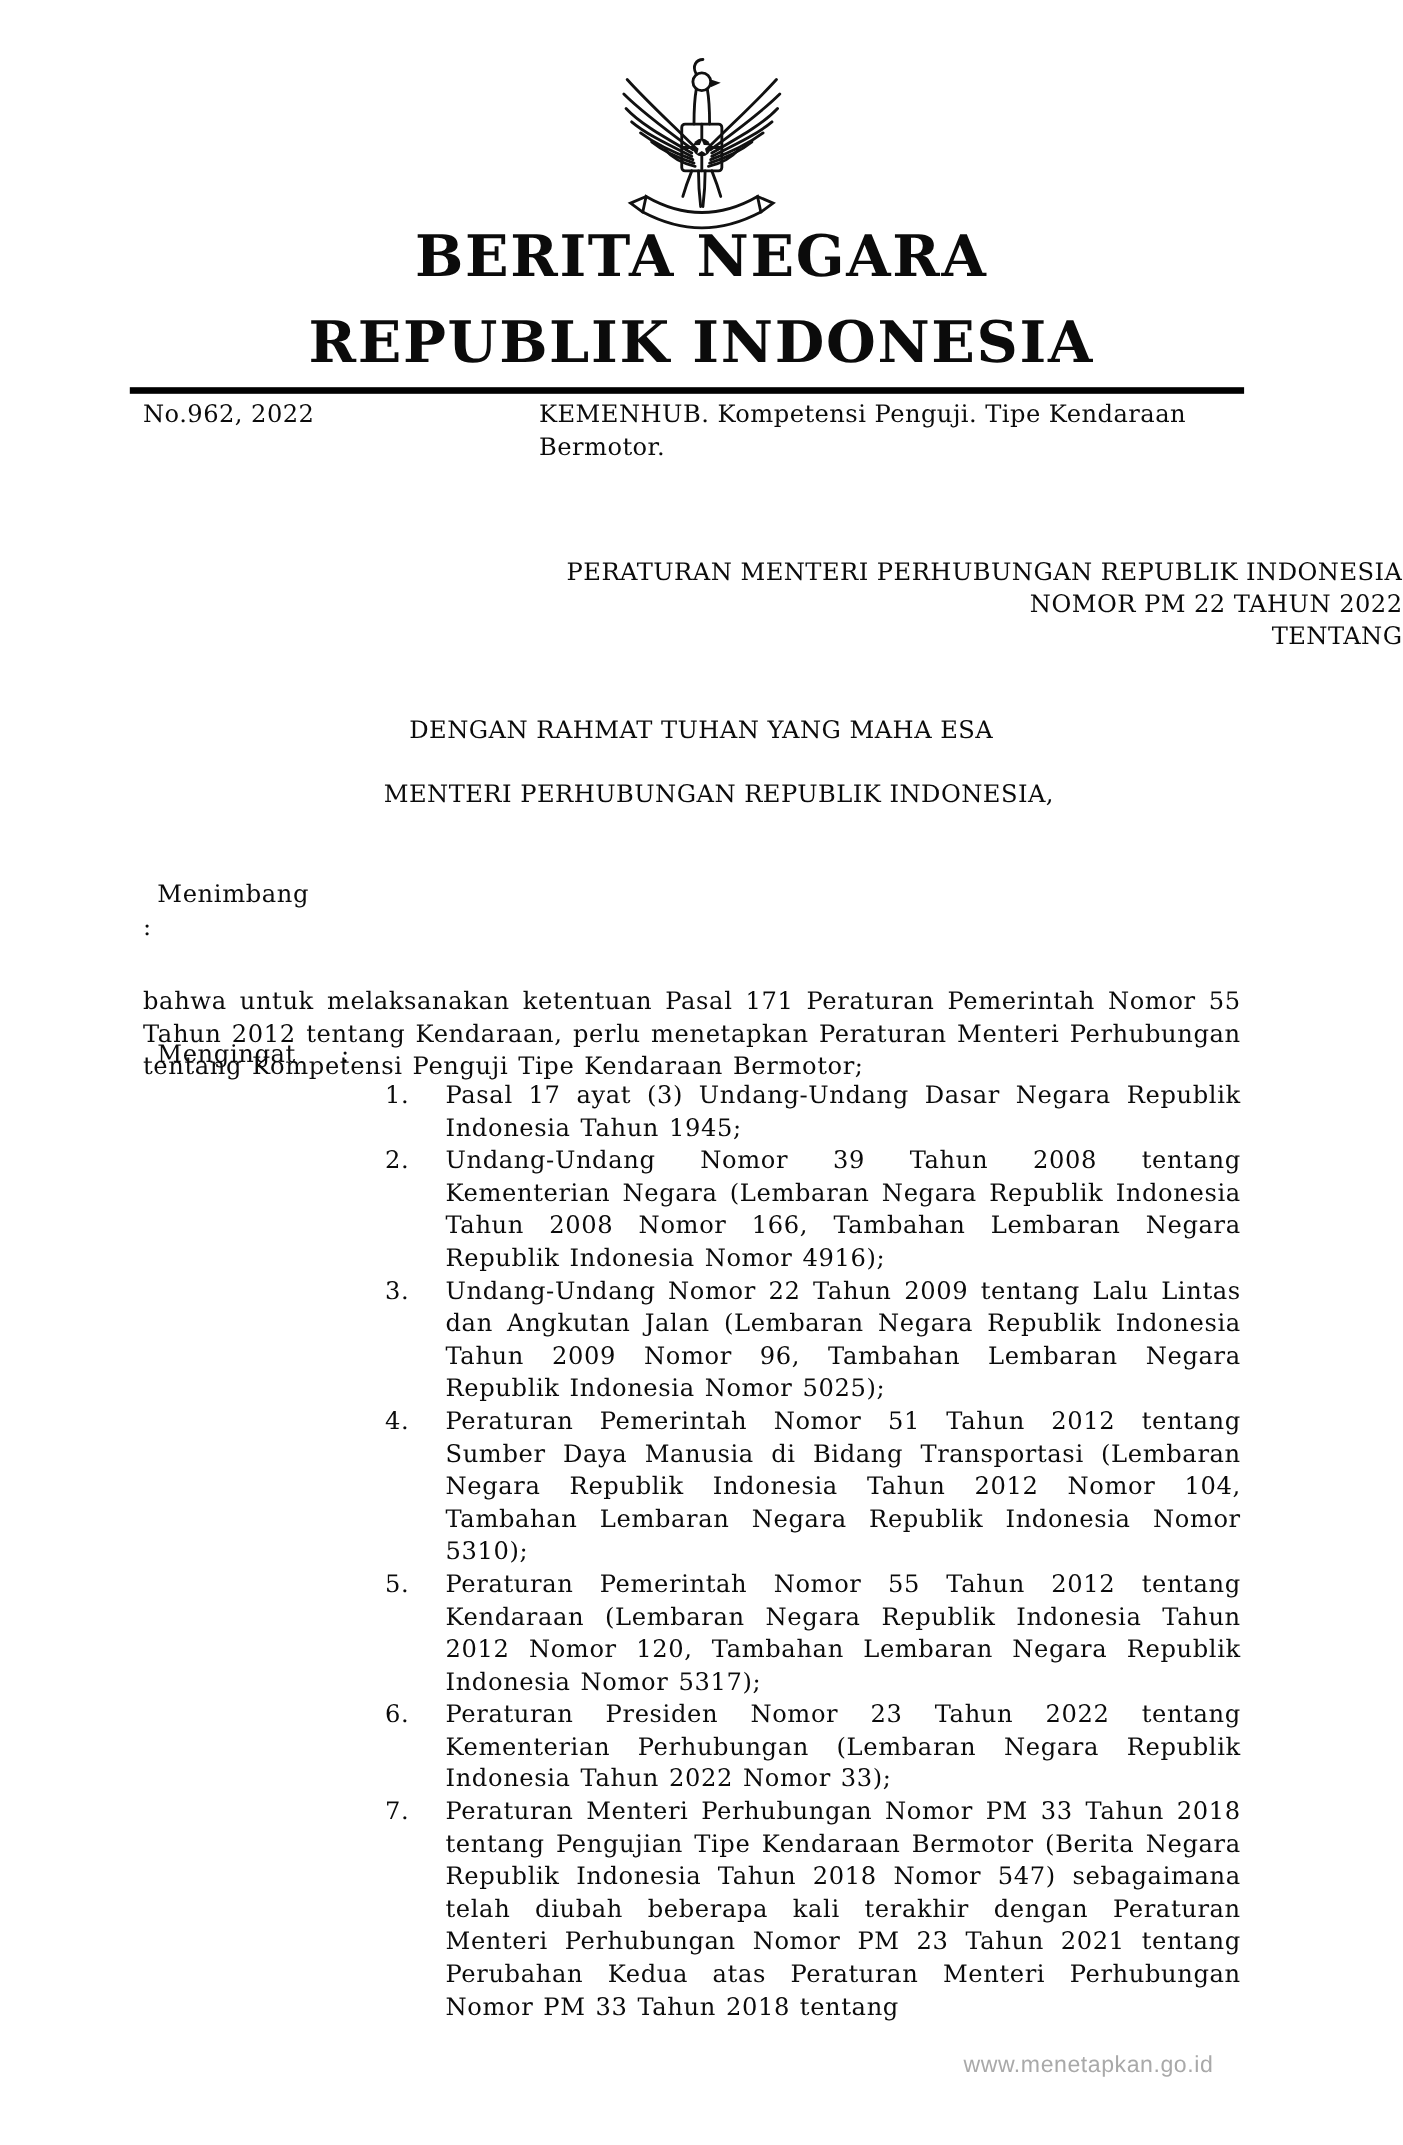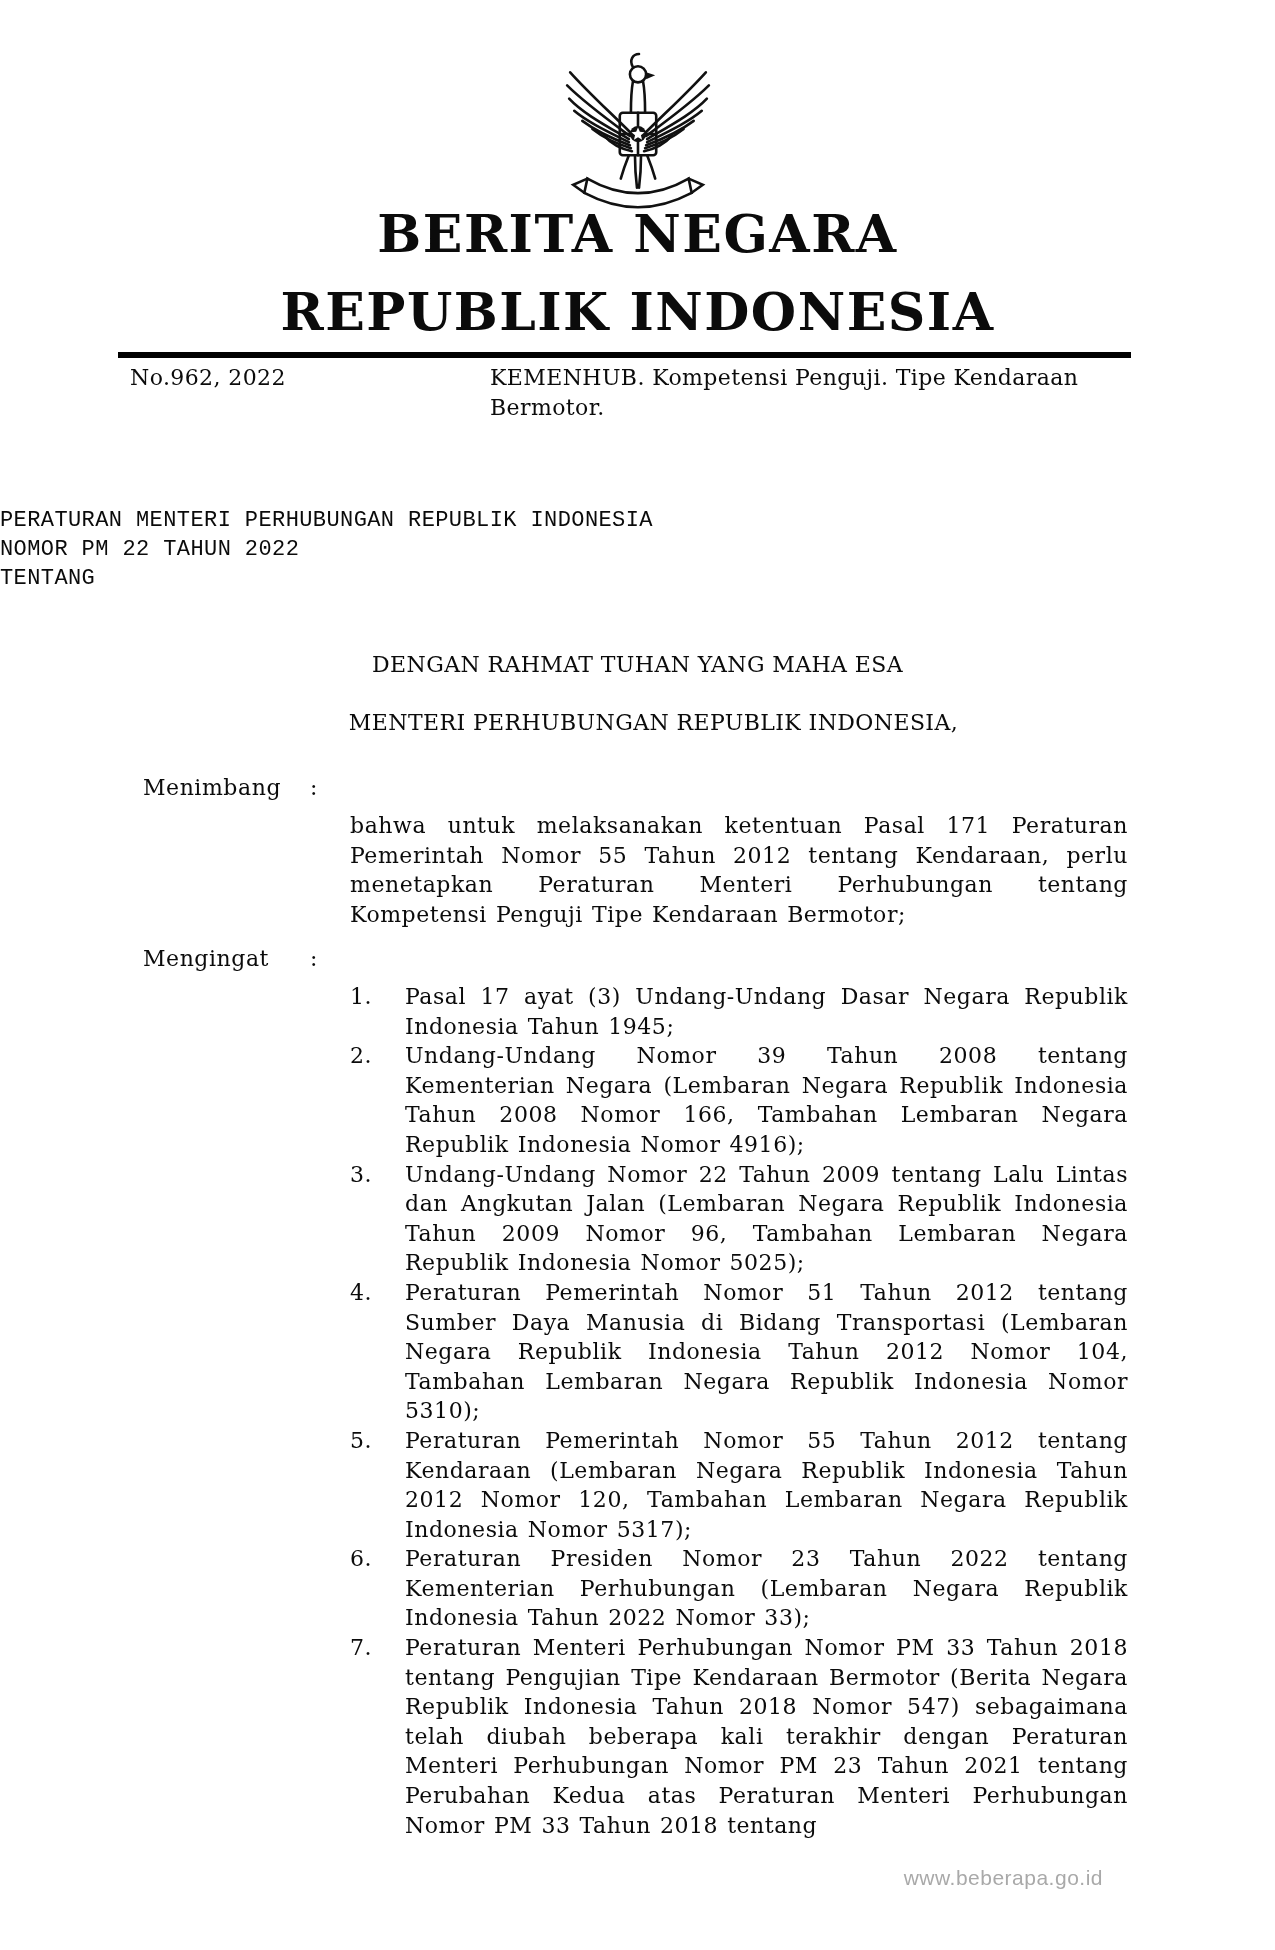--- a/index.html
+++ b/index.html
@@ -18,30 +18,30 @@
   .gz-title{left:0;width:1275px;text-align:center;
     font-weight:bold;font-size:52px;letter-spacing:1.5px;line-height:52px;}
   .gz-title-1{top:208px;}
   .gz-title-2{top:286px;}
   .rule{top:352px;left:118px;width:1013px;height:6px;background:#000;}
   .meta-row{top:363px;left:130px;width:1000px;display:flex;
     font-size:22px;line-height:30px;letter-spacing:0.4px;}
   .issue-no{width:360px;flex:none;}
   .subject{flex:1;}
   
-  .title-block{top:506px;left:0;width:1275px;text-align:left;
-    font-size:22px;line-height:29px;letter-spacing:0.4px;font-family:Liberation Mono, monospace;}
+  .title-block{top:506px;left:0;width:1275px;text-align:right;
+    font-size:22px;line-height:29px;letter-spacing:0.4px;}
   .invocation{top:652px;left:0;width:1275px;text-align:center;
     font-size:22px;letter-spacing:0.4px;}
   .issuer{top:710px;left:16px;width:1275px;text-align:center;
     font-size:22px;letter-spacing:0.4px;}
   
   .clause{left:130px;width:998px;display:flex;
     font-size:22px;line-height:29.6px;letter-spacing:0.55px;word-spacing:1.5px;}
-  .clause-considering{top:773px;}
+  .clause-considering{top:799px;flex-direction:column;}
   .clause-legal{top:944px;}
   .c-label{width:180px;flex:none;padding-left:13px;box-sizing:border-box;}
   .c-colon{width:40px;flex:none;}
   .c-body{flex:1;text-align:justify;margin-top:38px;}
   .li{display:flex;}
   .li-num{width:55px;flex:none;}
   .li-text{flex:1;text-align:justify;}
   
   .footer{top:1866px;right:172px;
     font-family:"Liberation Sans","DejaVu Sans",sans-serif;
@@ -151,15 +151,15 @@
         <div class="li-num">6.</div>
         <div class="li-text">Peraturan Presiden Nomor 23 Tahun 2022 tentang Kementerian Perhubungan (Lembaran Negara Republik Indonesia Tahun 2022 Nomor 33);</div>
       </div>
       <div class="li">
         <div class="li-num">7.</div>
         <div class="li-text">Peraturan Menteri Perhubungan Nomor PM 33 Tahun 2018 tentang Pengujian Tipe Kendaraan Bermotor (Berita Negara Republik Indonesia Tahun 2018 Nomor 547) sebagaimana telah diubah beberapa kali terakhir dengan Peraturan Menteri Perhubungan Nomor PM 23 Tahun 2021 tentang Perubahan Kedua atas Peraturan Menteri Perhubungan Nomor PM 33 Tahun 2018 tentang</div>
       </div>
     </div>
   </div>
 
-  <div class="abs footer">www.beberapa.go.id</div>
+  <div class="abs footer">www.menetapkan.go.id</div>
 
 </div>
 
 </body></html>

